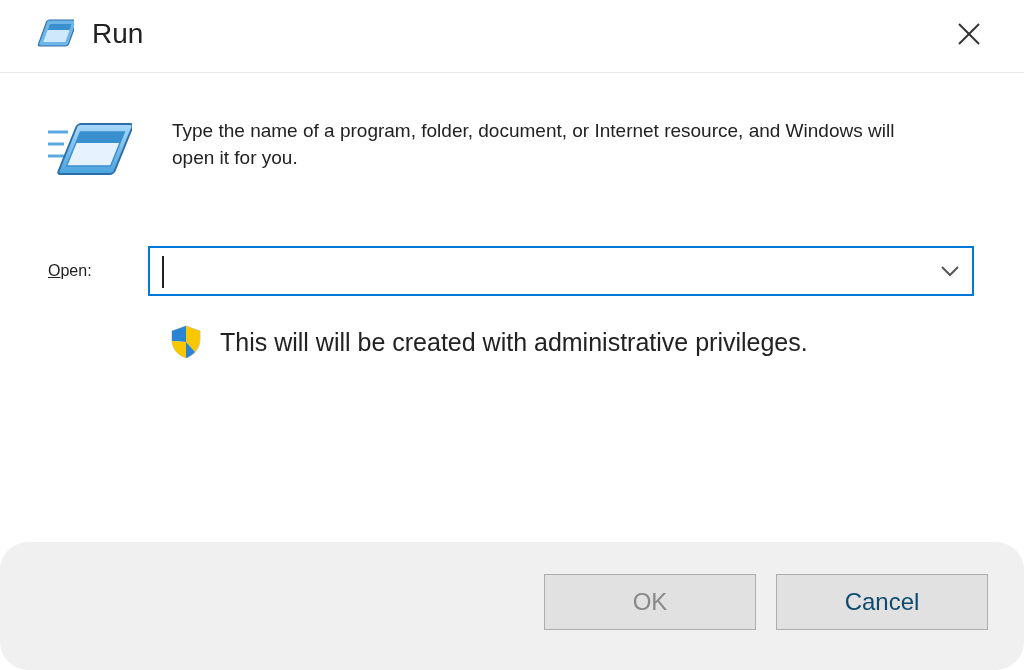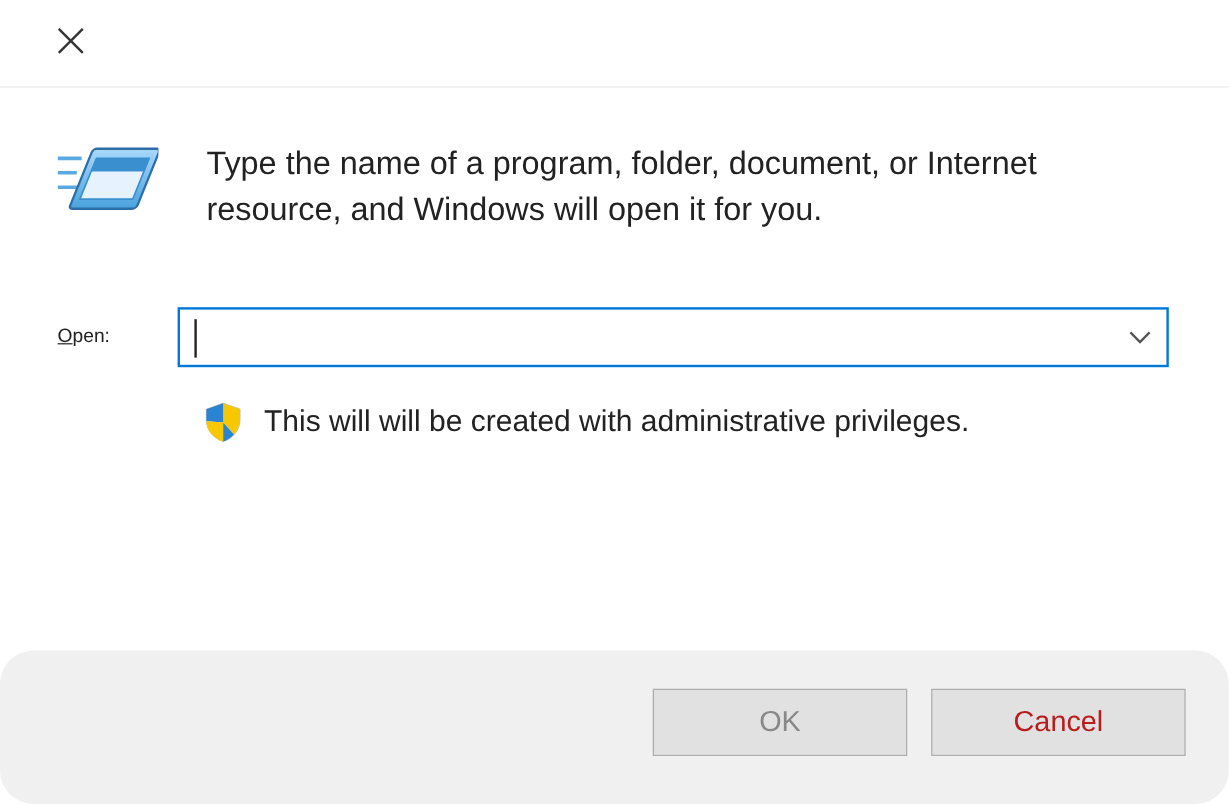--- a/index.html
+++ b/index.html
@@ -63,21 +63,21 @@
     }
 
     .desc-row {
       display: flex;
       align-items: flex-start;
       gap: 40px;
       margin-bottom: 62px;
     }
 
     .desc-text {
-      font-size: 27px;
+      font-size: 19px;
       line-height: 1.4;
       color: #222;
       max-width: 740px;
     }
 
     .input-row {
       display: flex;
       align-items: center;
       gap: 22px;
       margin-bottom: 28px;
@@ -143,21 +143,21 @@
       gap: 20px;
       border-radius: 28px;
     }
 
     .btn {
       width: 212px;
       height: 56px;
       border: 1px solid #adadad;
       background: #e1e1e1;
       font-size: 24px;
-      color: #b91c1c;
+      color: #0c4a6e;
       display: flex;
       align-items: center;
       justify-content: center;
       cursor: pointer;
     }
 
     .btn.disabled {
       color: #888;
       cursor: default;
     }
@@ -187,20 +187,32 @@
       height: 32px;
       background: #222;
     }
   </style>
 </head>
 <body>
 
 <div class="dialog">
 
   <div class="titlebar">
+    <div class="title-left">
+      <span class="run-smallicon">
+        <svg width="40" height="32" viewBox="0 0 40 32">
+          <g transform="skewX(-20) translate(10,0)">
+            <rect x="4" y="2" width="30" height="26" rx="2" fill="#6fb6e8" stroke="#2d6da8" stroke-width="1.2"></rect>
+            <rect x="8" y="6" width="22" height="18" fill="#cfe8fb"></rect>
+            <rect x="8" y="6" width="22" height="6" fill="#3a8fcf"></rect>
+          </g>
+        </svg>
+      </span>
+      <span class="title-text">Run</span>
+    </div>
     <div class="close-btn">
       <svg width="26" height="26" viewBox="0 0 26 26">
         <line x1="3" y1="3" x2="23" y2="23" stroke="#333" stroke-width="2"></line>
         <line x1="23" y1="3" x2="3" y2="23" stroke="#333" stroke-width="2"></line>
       </svg>
     </div>
   </div>
 
   <div class="content">
     <div class="desc-row">

